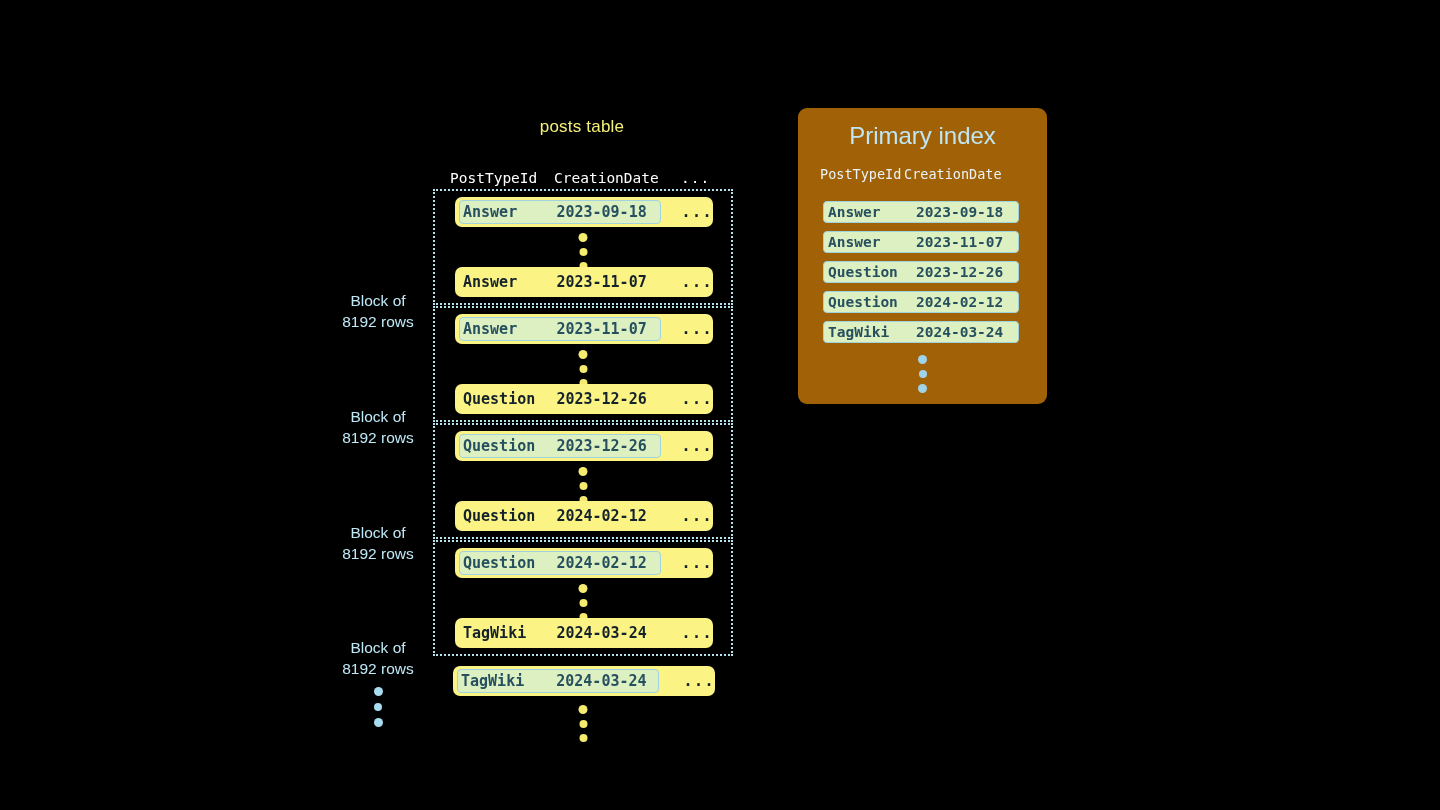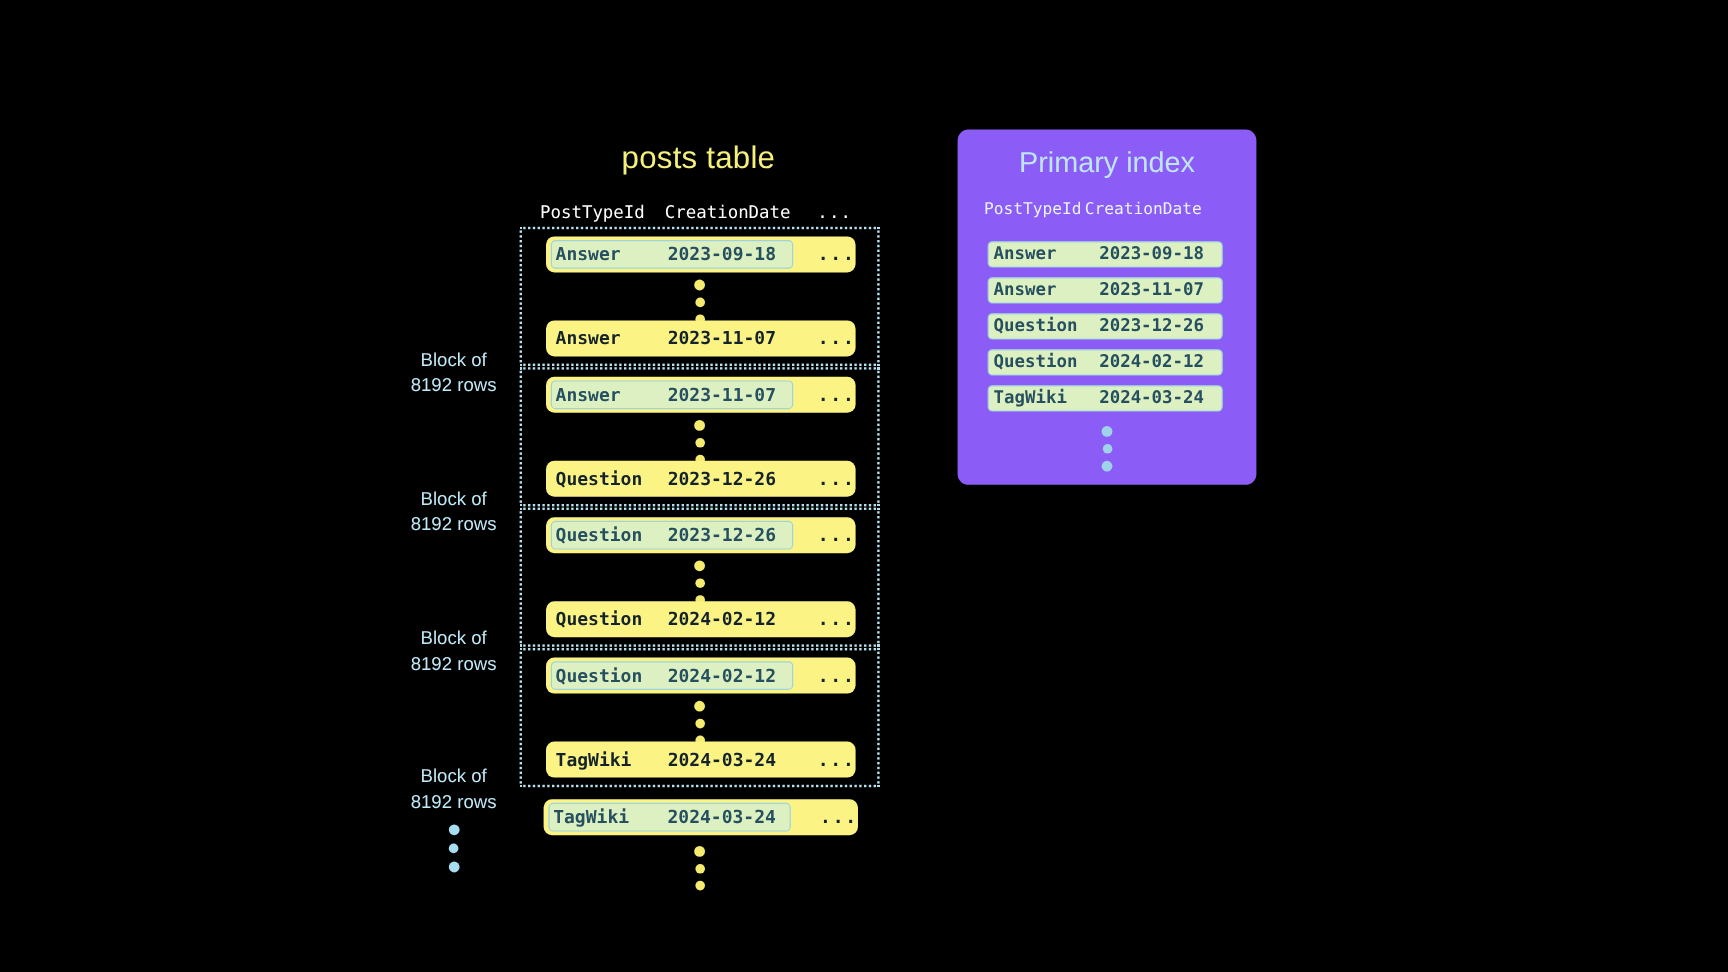--- a/index.html
+++ b/index.html
@@ -17,21 +17,21 @@
     position:absolute;
     left:332px; top:118px;
     width:410px;
   }
   .table-title{
     position:absolute;
     left:100px; top:0;
     width:300px;
     text-align:center;
     color:#f5f07a;
-    font-size:26px;
+    font-size:17px;
     letter-spacing:.2px;
     line-height:1;
   }
   .col-head{
     position:absolute;
     left:118px; top:50px;
     width:281px;
     height:20px;
     color:#ffffff;
     font-family:"DejaVu Sans Mono", monospace;
@@ -136,21 +136,21 @@
   .left-dots i{display:block;border-radius:50%;background:#a8dcf0;}
   .left-dots i:nth-child(1){width:9px;height:9px;}
   .left-dots i:nth-child(2){width:8px;height:8px;}
   .left-dots i:nth-child(3){width:9px;height:9px;}
 
   
   #primary-index{
     position:absolute;
     left:798px; top:108px;
     width:249px; height:296px;
-    background:#8b5cf6;
+    background:#a16207;
     border-radius:9px;
   }
   .idx-title{
     position:absolute;
     left:0;top:16px;width:100%;
     text-align:center;
     color:#bfe6f5;
     font-size:24px;
     line-height:1;
   }

